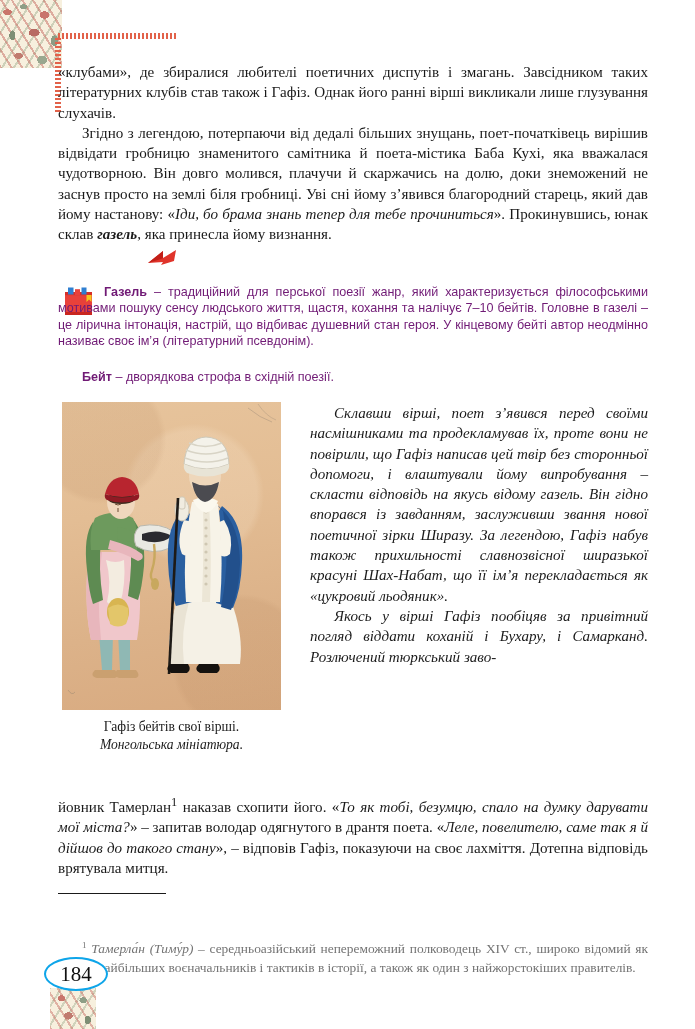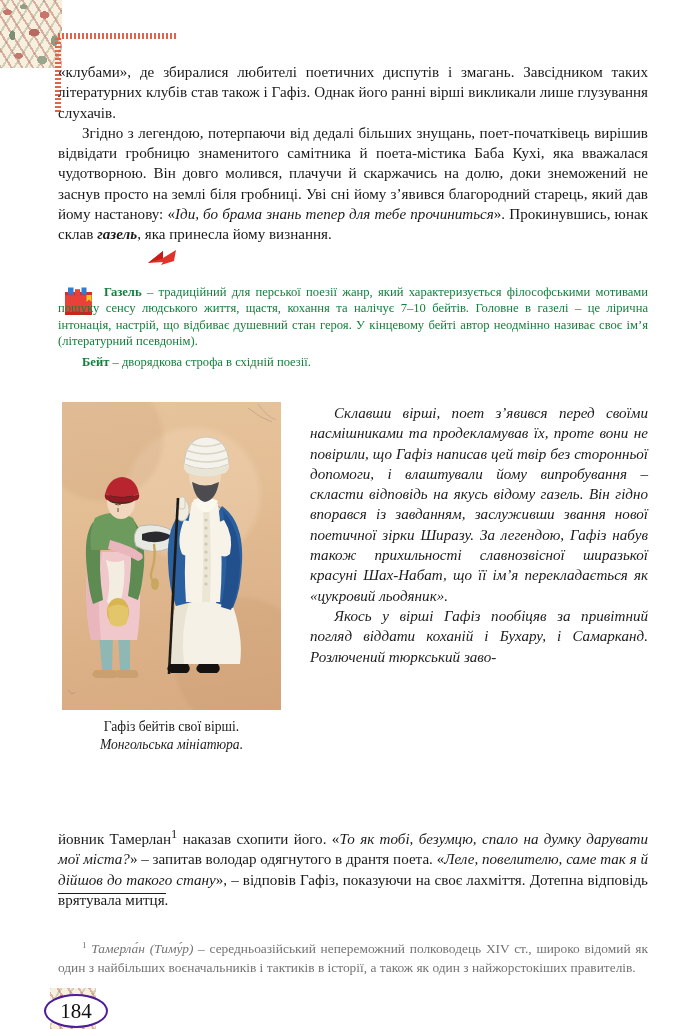--- a/index.html
+++ b/index.html
@@ -88,29 +88,29 @@
     top: 62px;
     width: 590px;
   }
 
   
   #def-block {
     position: absolute;
     left: 58px;
     top: 284px;
     width: 590px;
-    font-family: Liberation Serif, serif;
+    font-family: Liberation Sans, sans-serif;
     font-size: 12.6px;
     line-height: 16.4px;
     text-align: justify;
-    color: #15803d;
+    color: #701a75;
   }
   #def-block p { margin: 0; }
   #def-block p.ga { text-indent: 46px; }
-  #def-block p.be { text-indent: 24px; margin-top: 4px; }
+  #def-block p.be { text-indent: 24px; margin-top: 19px; }
   .book-icon {
     position: absolute;
     left: 62px;
     top: 285px;
     width: 34px;
     height: 34px;
   }
 
   
   .arrow-mark {
@@ -163,21 +163,21 @@
   #col-right {
     left: 310px;
     top: 403px;
     width: 338px;
     font-style: italic;
   }
 
   
   #para-after {
     left: 58px;
-    top: 824px;
+    top: 792px;
     width: 590px;
   }
 
   
   #fn-rule {
     position: absolute;
     left: 58px;
     top: 893px;
     width: 108px;
     height: 1px;
@@ -197,31 +197,30 @@
   }
   #footnote sup { font-size: 9px; vertical-align: super; }
 
   
   #page-num {
     position: absolute;
     left: 44px;
     top: 957px;
     width: 60px;
     height: 30px;
-    border: 2px solid #4c1d95;
+    border: 2px solid #0ea5e9;
     border-radius: 50%;
     background: #fff;
     display: flex;
     align-items: center;
     justify-content: center;
     font-family: "Liberation Serif", serif;
     font-size: 21px;
     color: #111;
     z-index: 3;
-    margin-top: 37px;
   }
 
   i.i { font-style: italic; }
   b.b { font-weight: bold; }
   .bi { font-style: italic; font-weight: bold; }
 </style>
 </head>
 <body>
 
 <div id="page">

